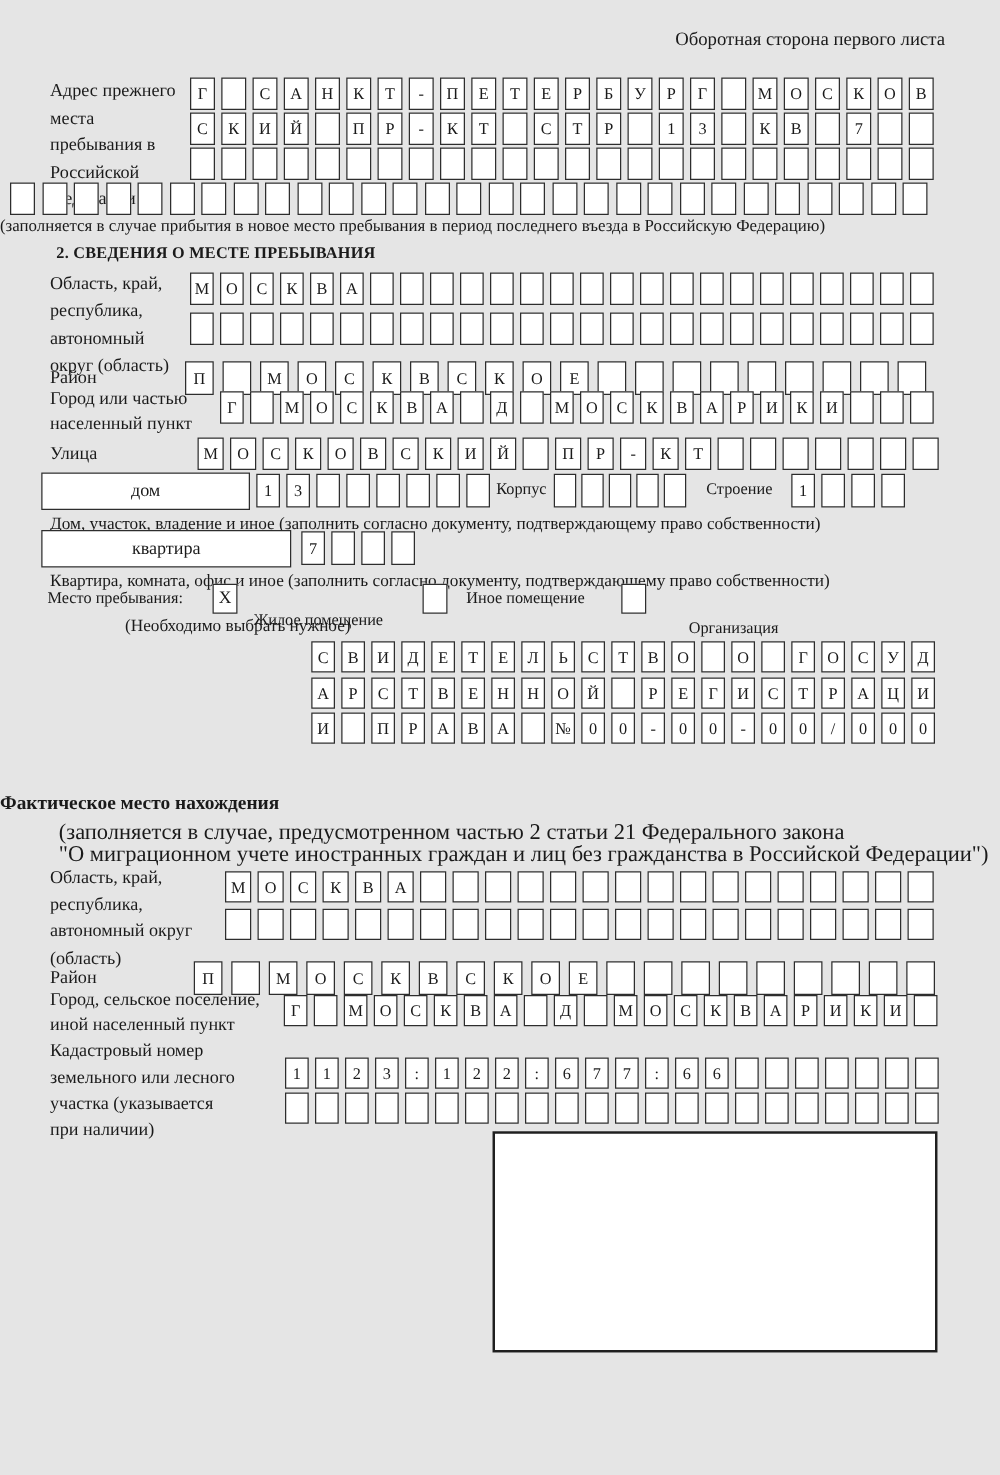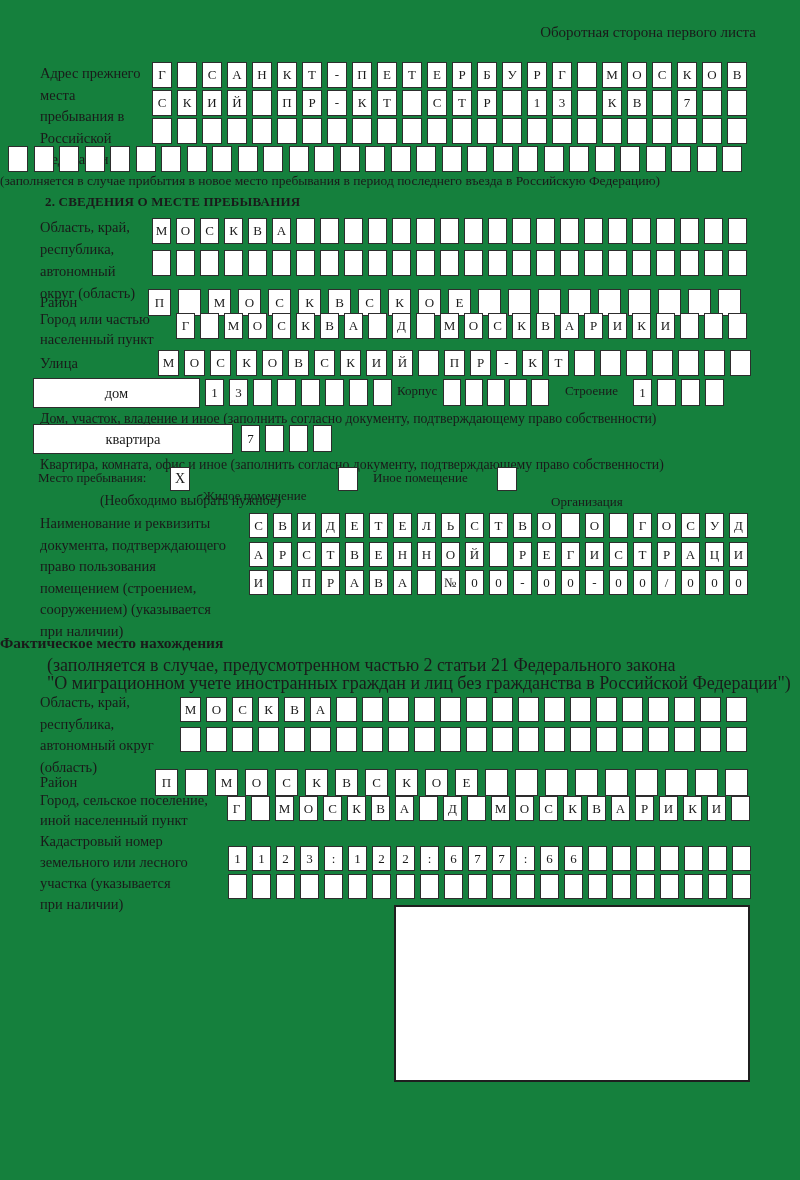--- a/index.html
+++ b/index.html
@@ -1,17 +1,17 @@
 <!DOCTYPE html>
 <html><head>
 <meta charset="utf-8">
 <style>
   html,body{margin:0;padding:0;background:#fff;}
   .page{
-    position:relative;width:800px;height:1180px;background:#15803d;
+    position:relative;width:800px;height:1180px;background:#e5e5e5;
     font-family:"Liberation Serif","DejaVu Serif",serif;color:#1a1a1a;overflow:hidden;
   }
   .abs{position:absolute;}
   .lbl{font-size:14.5px;line-height:20px;}
   .cap{font-size:13.8px;line-height:17px;white-space:nowrap;}
   .center{text-align:left;}
   .right{text-align:right;}
   .bold{font-weight:bold;}
   .h2{font-size:13px;letter-spacing:.2px;padding-left:45px;}
   .cells{display:flex;}
@@ -340,21 +340,20 @@
 
   <div class="abs opt" style="top:470px;left:38px;">Место пребывания:</div>
   <div class="abs chk" style="top:467px;left:170px;">Х</div>
   <div class="abs opt" style="top:488px;left:203px;">Жилое помещение</div>
   <div class="abs chk" style="top:467px;left:338px;"></div>
   <div class="abs opt" style="top:470px;left:373px;">Иное помещение</div>
   <div class="abs chk" style="top:467px;left:497px;"></div>
   <div class="abs opt" style="top:494px;left:551px;">Организация</div>
   <div class="abs cap center" style="top:492px;left:100px;width:470px;">(Необходимо выбрать нужное)</div>
 
-  <div class="abs lbl" style="top:513px;left:40px;width:190px;line-height:21.5px;">Наименование и реквизиты документа, подтверждающего право пользования помещением (строением, сооружением) (указывается при наличии)</div>
   <div class="abs cells cr-doc" style="top:513px;left:249px;">
       <span class="cell">С</span>
       <span class="cell">В</span>
       <span class="cell">И</span>
       <span class="cell">Д</span>
       <span class="cell">Е</span>
       <span class="cell">Т</span>
       <span class="cell">Е</span>
       <span class="cell">Л</span>
       <span class="cell">Ь</span>

